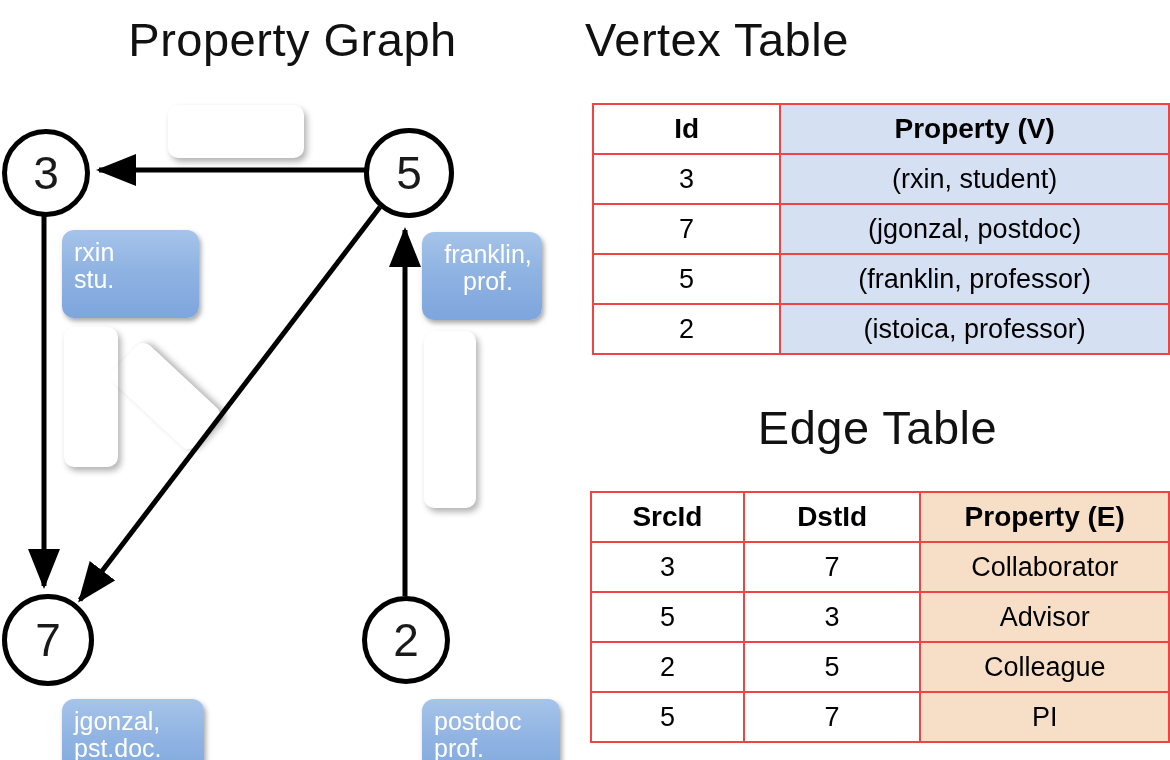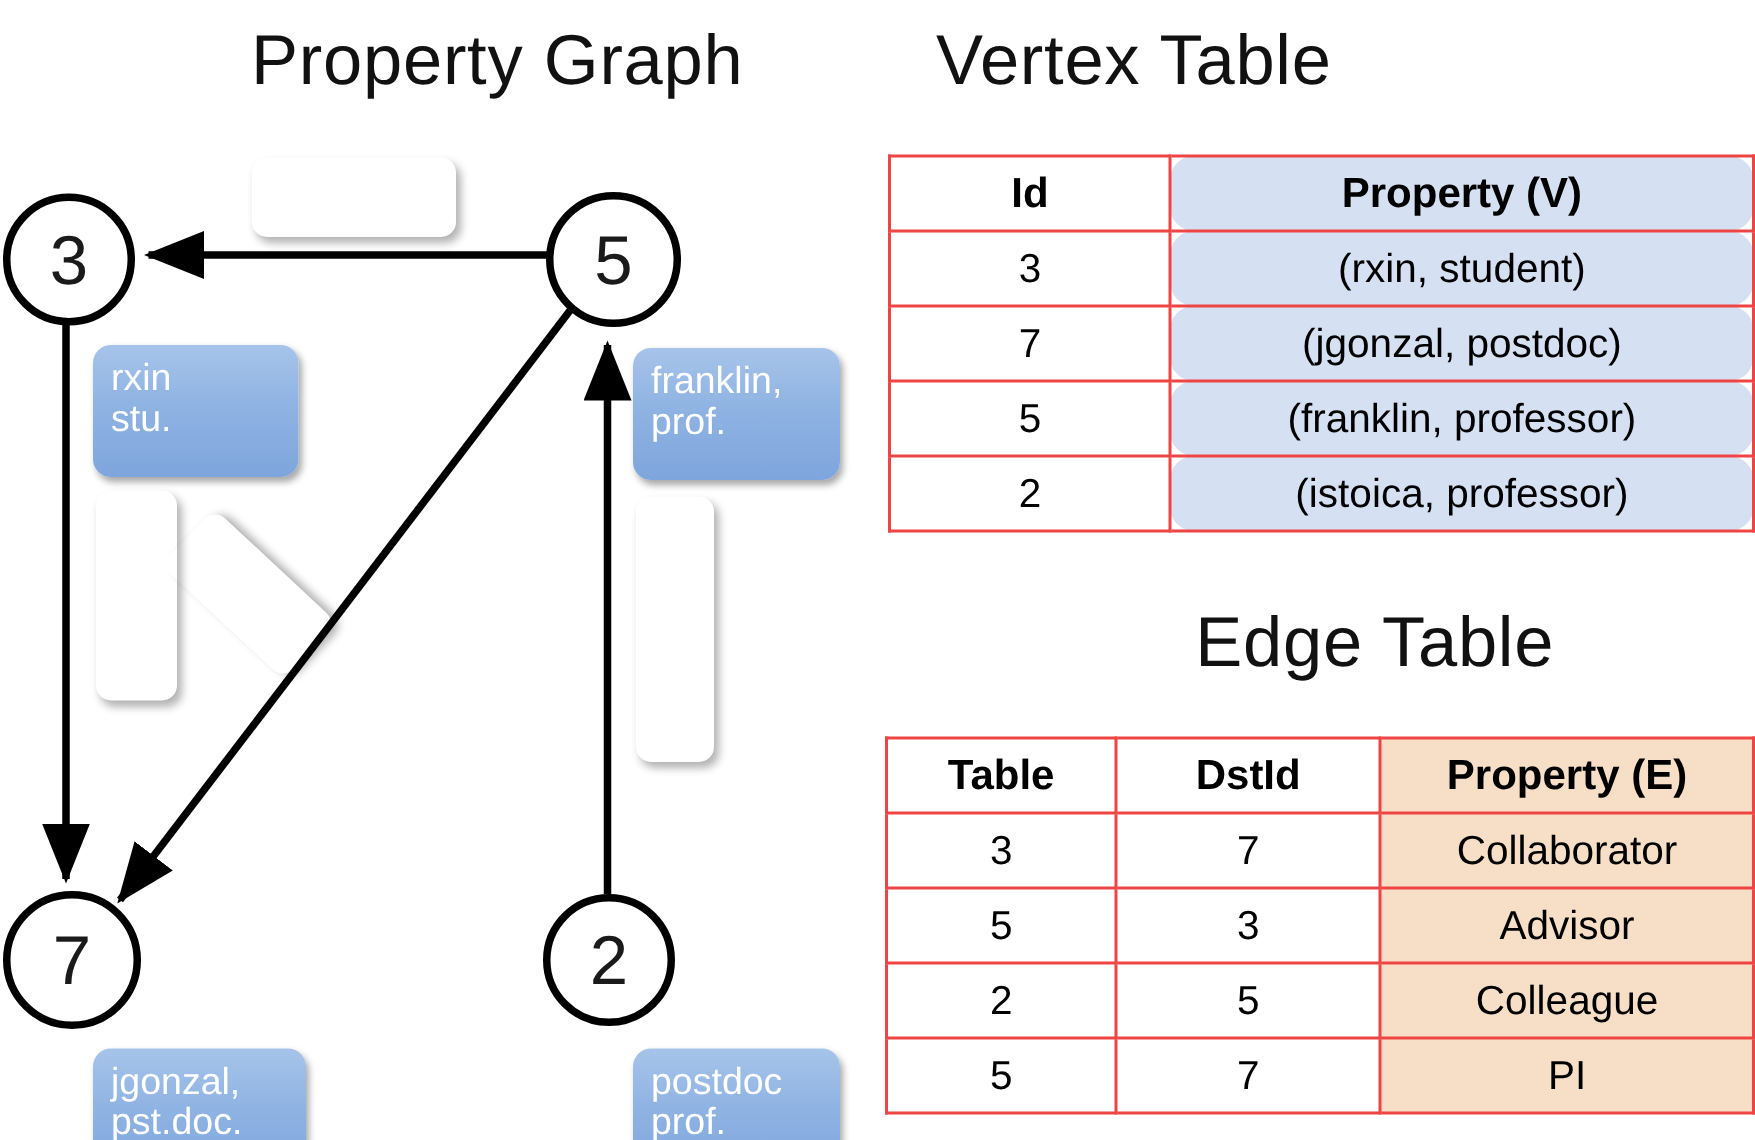--- a/index.html
+++ b/index.html
@@ -17,21 +17,20 @@
   }
 
   
   .title {
     position: absolute;
     font-family: "Liberation Sans", sans-serif;
     font-weight: 300;
     color: #111;
     white-space: nowrap;
     letter-spacing: 0.5px;
-    padding-left: 39px;
   }
   #title-property-graph { left: 0; top: 12px; width: 585px; text-align: center; font-size: 47px; }
   #title-vertex-table  { left: 585px; top: 12px; width: 585px; font-size: 47px; }
   #title-edge-table    { left: 585px; top: 400px; width: 585px; text-align: center; font-size: 47px; }
 
   
   #graph-panel {
     position: absolute;
     left: 0; top: 0;
     width: 585px; height: 760px;
@@ -117,21 +116,21 @@
   }
   .tbl th {
     font-weight: bold;
     font-size: 28px;
   }
   .cell-blue { background: #d5e0f2; }
   .cell-peach { background: #f6dfc6; }
 
   #vertex-table { left: 592px; top: 103px; }
   #vertex-table .col-id   { width: 186px; }
-  #vertex-table .col-prop { width: 388px; border-radius: 16px; }
+  #vertex-table .col-prop { width: 388px; }
 
   #edge-table { left: 590px; top: 491px; }
   #edge-table .col-src  { width: 152px; }
   #edge-table .col-dst  { width: 176px; margin-top: 36px; }
   #edge-table .col-prop { width: 248px; }
 </style>
 </head>
 <body>
 
 <div class="title" id="title-property-graph">Property Graph</div>
@@ -154,21 +153,21 @@
     <line x1="380" y1="207" x2="80" y2="600" stroke="#000" stroke-width="5" marker-end="url(#arrowhead)"></line>
 
     <line x1="405" y1="596" x2="405" y2="230" stroke="#000" stroke-width="5" marker-end="url(#arrowhead)"></line>
   </svg>
 
   <div class="prop-box" id="prop-box-3" style="left:62px; top:186px; width:137px; height:88px;">
     <span>rxin</span>
     <span>stu.</span>
   </div>
 
-  <div class="prop-box" id="prop-box-5" style="left:422px; top:188px; width:138px; height:88px;">
+  <div class="prop-box" id="prop-box-5" style="left:422px; top:188px; width:120px; height:88px;text-align:center;">
     <span>franklin,</span>
     <span>prof.</span>
   </div>
 
   <div class="prop-box" id="prop-box-7" style="left:62px; top:655px; width:142px; height:88px;">
     <span>jgonzal,</span>
     <span>pst.doc.</span>
   </div>
 
   <div class="prop-box" id="prop-box-2" style="left:422px; top:655px; width:138px; height:88px;">
@@ -230,21 +229,21 @@
     <tr>
       <td class="col-id">2</td>
       <td class="col-prop cell-blue">(istoica, professor)</td>
     </tr>
   </tbody>
 </table>
 
 <table class="tbl" id="edge-table">
   <thead>
     <tr>
-      <th class="col-src">Table</th>
+      <th class="col-src">SrcId</th>
       <th class="col-dst">DstId</th>
       <th class="col-prop cell-peach">Property (E)</th>
     </tr>
   </thead>
   <tbody>
     <tr>
       <td class="col-src">3</td>
       <td class="col-dst">7</td>
       <td class="col-prop cell-peach">Collaborator</td>
     </tr>

